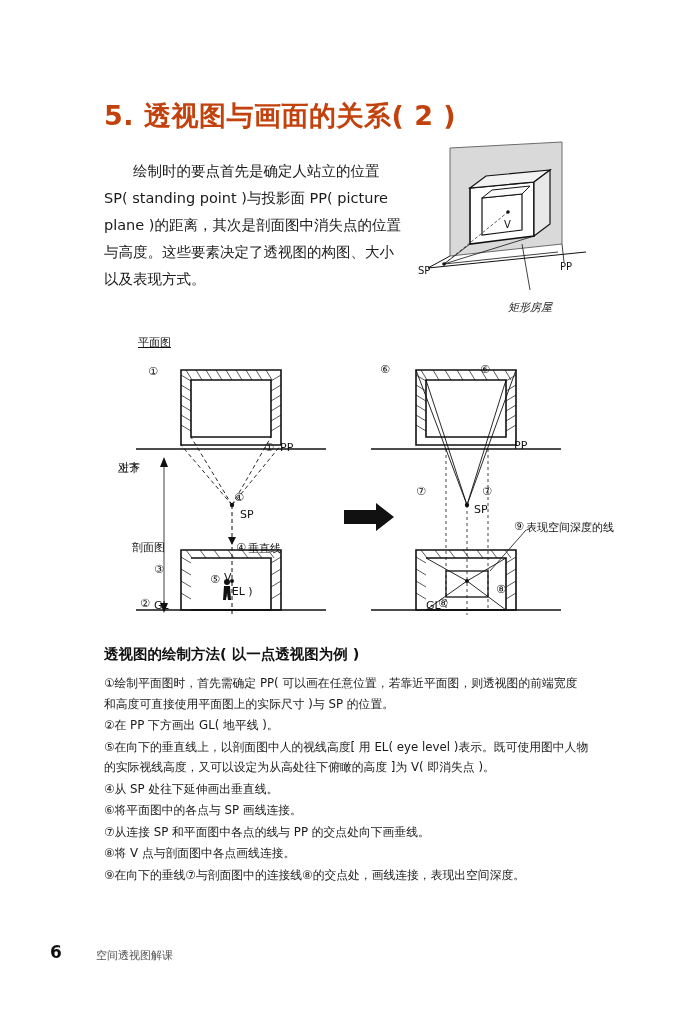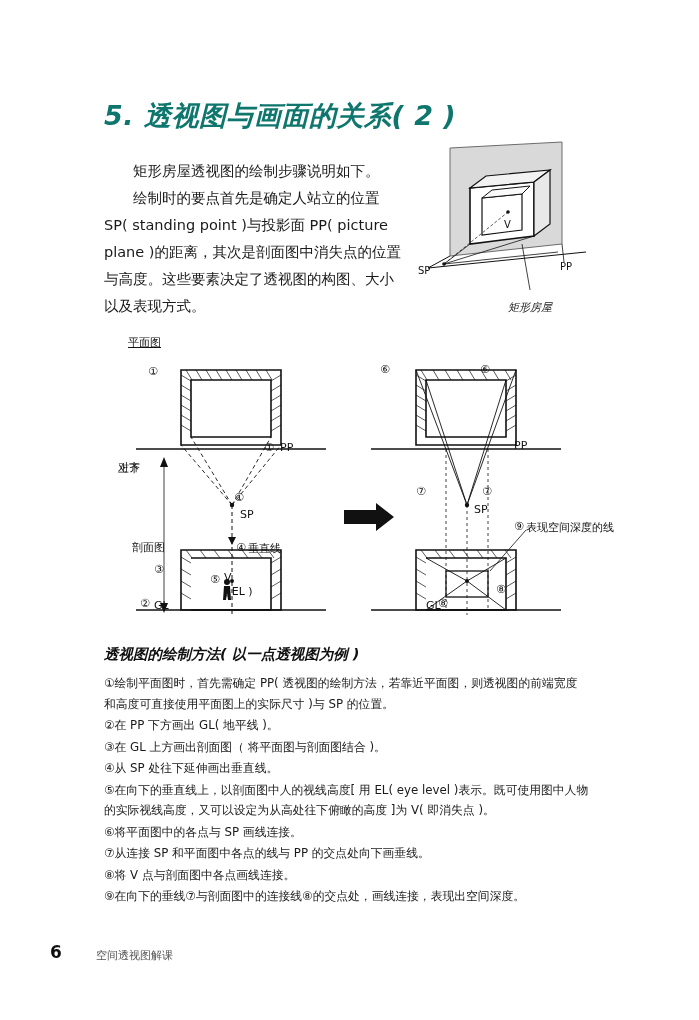--- a/index.html
+++ b/index.html
@@ -10,23 +10,22 @@
     color:#1a1a1a;
     position:relative;
     overflow:hidden;
   }
   .page{position:absolute;inset:0;}
 
   
   .title{
     position:absolute;left:104px;top:98px;
     font-size:27px;font-weight:bold;letter-spacing:0.5px;
-    color:#0f766e;
+    color:#c2410c;
     white-space:nowrap;
-    font-style:italic;
   }
 
   
   .intro{
     position:absolute;left:104px;top:158px;width:300px;
     font-size:14.5px;line-height:27px;color:#1a1a1a;
   }
   .intro p{margin:0;}
   .intro .ind{text-indent:2em;}
 
@@ -43,21 +42,20 @@
   
   .cnum{
     position:absolute;font-size:11px;color:#111;white-space:nowrap;
   }
 
   
   .method-head{
     position:absolute;left:104px;top:645px;
     font-size:14.5px;font-weight:bold;color:#111;
     white-space:nowrap;
-    font-style:italic;
   }
 
   
   .steps{
     position:absolute;left:104px;top:673px;width:485px;
     font-size:11.8px;line-height:20.5px;color:#1a1a1a;
   }
   .steps div{margin:0 0 1px 0;}
 
   
@@ -73,21 +71,20 @@
   svg{display:block;}
 </style>
 </head>
 <body>
 
 <div class="page">
 
   <div class="title">5. 透视图与画面的关系( 2 )</div>
 
   <div class="intro">
-    <p class="ind">矩形房屋透视图的绘制步骤说明如下。</p>
     <p class="ind">绘制时的要点首先是确定人站立的位置 SP( standing point )与投影面 PP( picture plane )的距离，其次是剖面图中消失点的位置与高度。这些要素决定了透视图的构图、大小以及表现方式。</p>
   </div>
 
   <div class="fig3d">
     <svg width="180" height="185" viewBox="0 0 180 185">
 
       <polygon points="38,8 150,2 150,104 38,116" fill="#d9d9d9" stroke="#6b6b6b" stroke-width="1"></polygon>
 
       <polygon points="58,48 122,42 122,96 58,104" fill="#ffffff" stroke="#111" stroke-width="1.6"></polygon>
       <polygon points="58,48 74,36 138,30 122,42" fill="#f2f2f2" stroke="#111" stroke-width="1.2"></polygon>
@@ -277,21 +274,21 @@
 
       <line x1="430" y1="185" x2="394" y2="226" stroke="#111" stroke-width="0.8"></line>
 
       <g stroke="#111" stroke-width="0.8">
         <line x1="68" y1="120" x2="68" y2="260"></line>
         <polygon points="68,112 64,122 72,122" fill="#111" stroke="none"></polygon>
         <polygon points="68,268 64,258 72,258" fill="#111" stroke="none"></polygon>
       </g>
     </svg>
 
-    <div class="lbl" style="left:32px;top:-10px;text-decoration:underline;">平面图</div>
+    <div class="lbl" style="left:42px;top:-10px;text-decoration:underline;">平面图</div>
     <div class="cnum" style="left:52px;top:20px;">①</div>
     <div class="cnum" style="left:168px;top:96px;">①</div>
     <div class="lbl" style="left:184px;top:96px;">PP</div>
     <div class="lbl" style="left:418px;top:94px;">PP</div>
 
     <div class="lbl" style="left:22px;top:116px;">上下</div>
     <div class="lbl" style="left:22px;top:115px;">对齐</div>
 
     <div class="cnum" style="left:138px;top:146px;">①</div>
     <div class="lbl" style="left:144px;top:163px;">SP</div>
@@ -316,25 +313,24 @@
     <div class="cnum" style="left:386px;top:140px;">⑦</div>
     <div class="cnum" style="left:342px;top:252px;">⑧</div>
     <div class="cnum" style="left:400px;top:238px;">⑧</div>
     <div class="cnum" style="left:418px;top:175px;">⑨</div>
     <div class="lbl" style="left:430px;top:175px;">表现空间深度的线</div>
   </div>
 
   <div class="method-head">透视图的绘制方法( 以一点透视图为例 )</div>
 
   <div class="steps">
-    <div>①绘制平面图时，首先需确定 PP( 透视图的绘制方法，若靠近平面图，则透视图的前端宽度和高度可直接使用平面图上的实际尺寸 )与 SP 的位置。</div>
+    <div>①绘制平面图时，首先需确定 PP( 可以画在任意位置，若靠近平面图，则透视图的前端宽度和高度可直接使用平面图上的实际尺寸 )与 SP 的位置。</div>
     <div>②在 PP 下方画出 GL( 地平线 )。</div>
-    <div>③在 GL 上方画出剖面图（ 将平面图与剖面图结合 )。</div>
+    <div>⑤在向下的垂直线上，以剖面图中人的视线高度[ 用 EL( eye level )表示。既可使用图中人物的实际视线高度，又可以设定为从高处往下俯瞰的高度 ]为 V( 即消失点 )。</div>
     <div>④从 SP 处往下延伸画出垂直线。</div>
-    <div>⑤在向下的垂直线上，以剖面图中人的视线高度[ 用 EL( eye level )表示。既可使用图中人物的实际视线高度，又可以设定为从高处往下俯瞰的高度 ]为 V( 即消失点 )。</div>
     <div>⑥将平面图中的各点与 SP 画线连接。</div>
     <div>⑦从连接 SP 和平面图中各点的线与 PP 的交点处向下画垂线。</div>
     <div>⑧将 V 点与剖面图中各点画线连接。</div>
     <div>⑨在向下的垂线⑦与剖面图中的连接线⑧的交点处，画线连接，表现出空间深度。</div>
   </div>
 
   <div class="folio">6</div>
   <div class="foot-title">空间透视图解课</div>
 
 </div>

